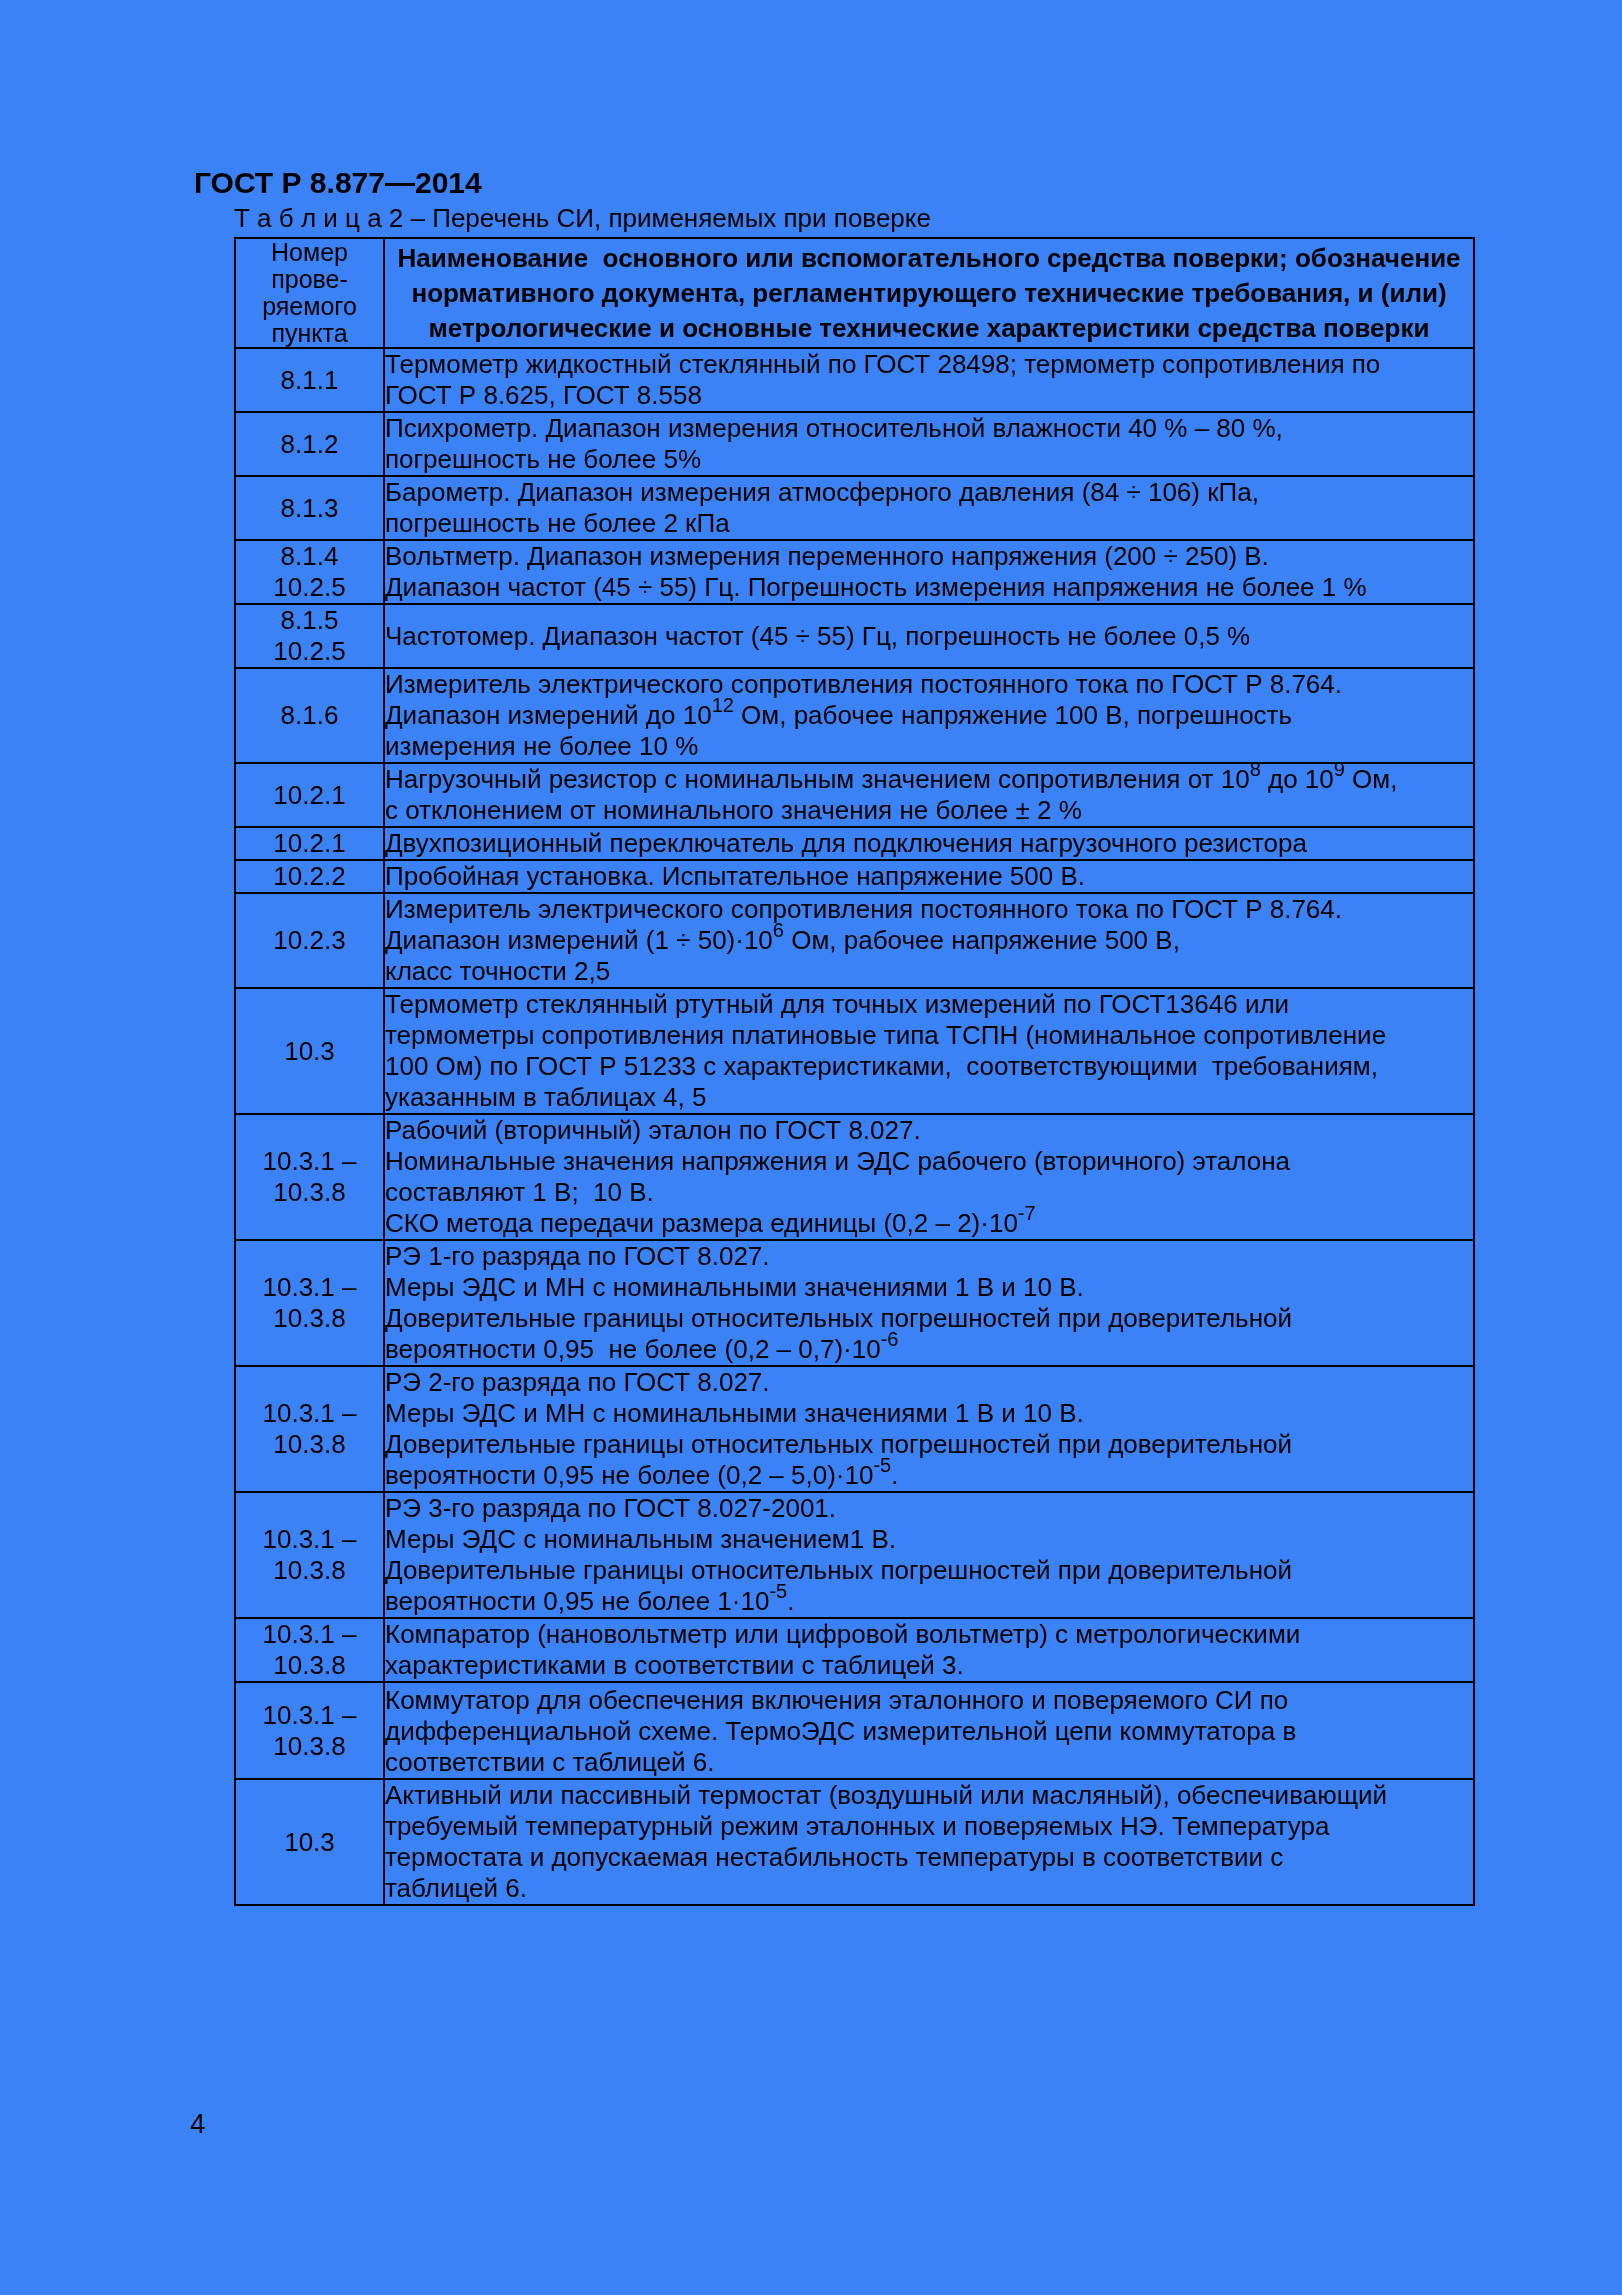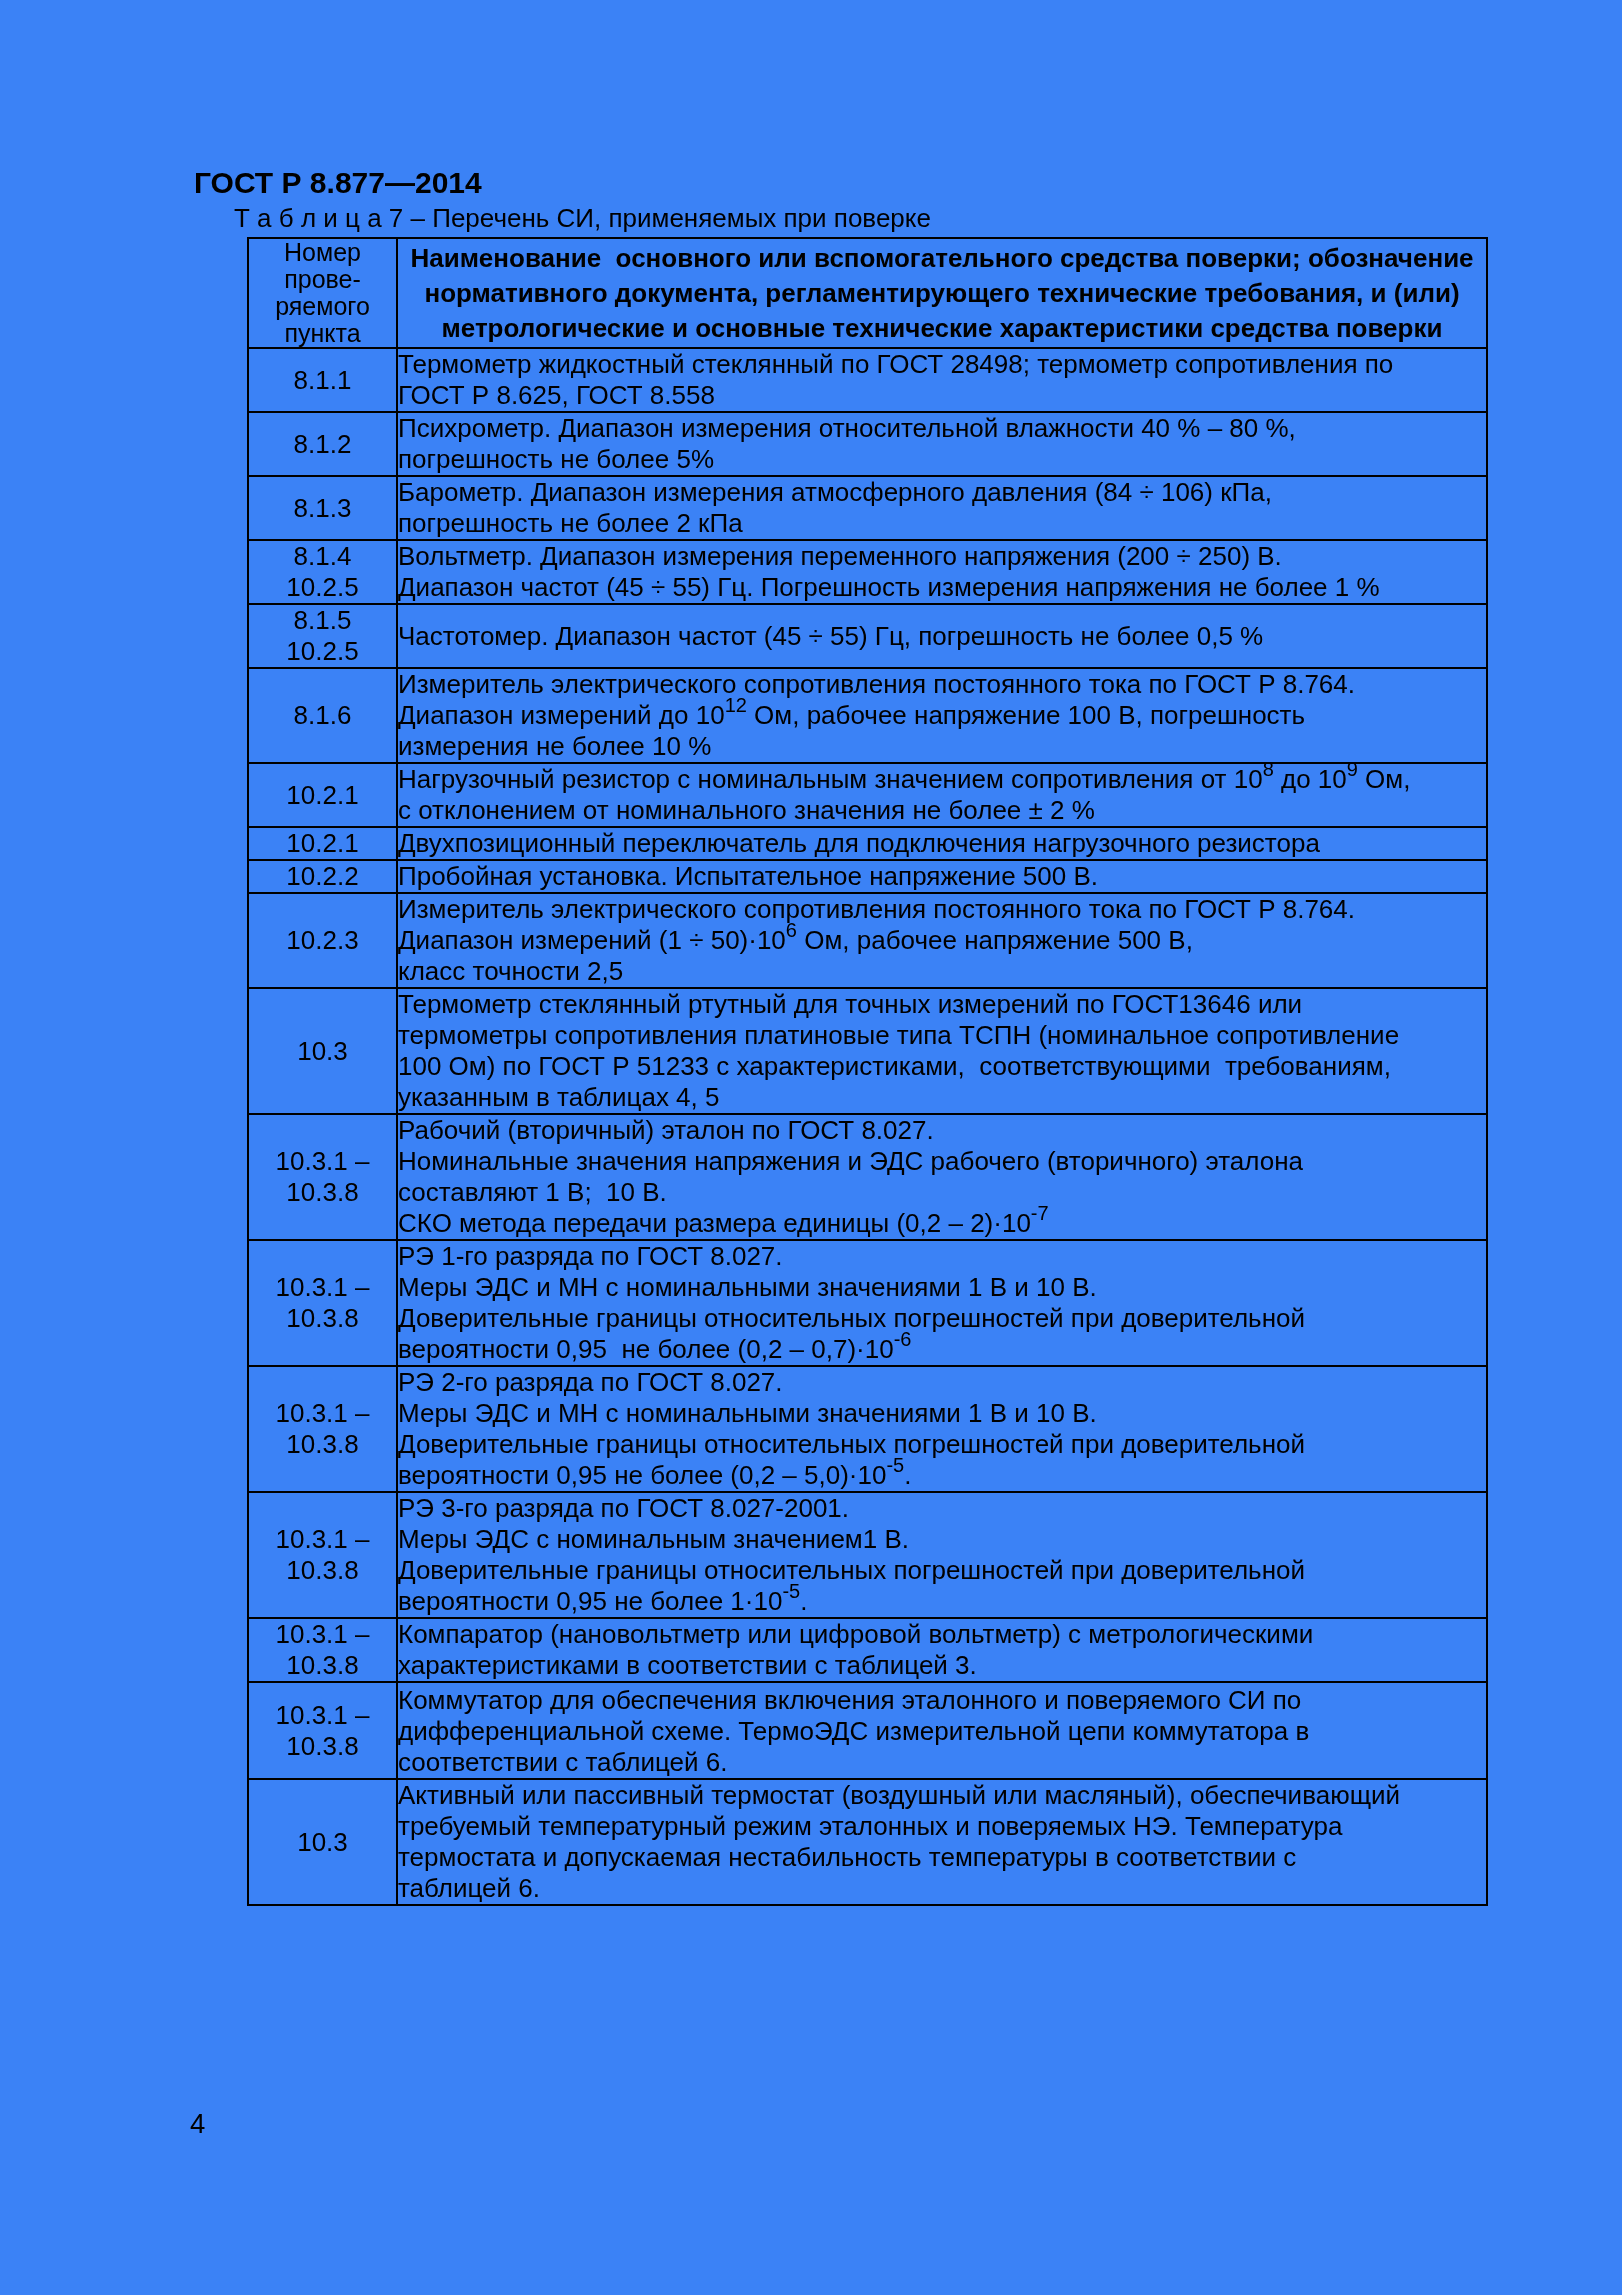--- a/index.html
+++ b/index.html
@@ -28,21 +28,21 @@
   .table-caption {
     position: absolute;
     left: 234px;
     top: 203px;
     font-size: 26px;
     line-height: 31px;
     white-space: pre;
   }
   table.si-table {
     position: absolute;
-    left: 247px;
+    left: 234px;
     top: 237px;
     width: 1238px;
     border-collapse: collapse;
     table-layout: fixed;
   }
   table.si-table col.c1 { width: 149px; }
   table.si-table col.c2 { width: 1090px; }
   table.si-table th,
   table.si-table td {
     border: 2.6px solid #000000;
@@ -102,21 +102,21 @@
     line-height: 31px;
   }
 </style>
 </head>
 <body>
 
 <div class="page">
 
   <div class="doc-header">ГОСТ Р 8.877—2014</div>
 
-  <div class="table-caption">Т а б л и ц а 7 – Перечень СИ, применяемых при поверке</div>
+  <div class="table-caption">Т а б л и ц а 2 – Перечень СИ, применяемых при поверке</div>
 
   <table class="si-table">
     <colgroup>
       <col class="c1">
       <col class="c2">
     </colgroup>
     <thead>
       <tr>
         <th class="col1-header">Номер
 прове-

